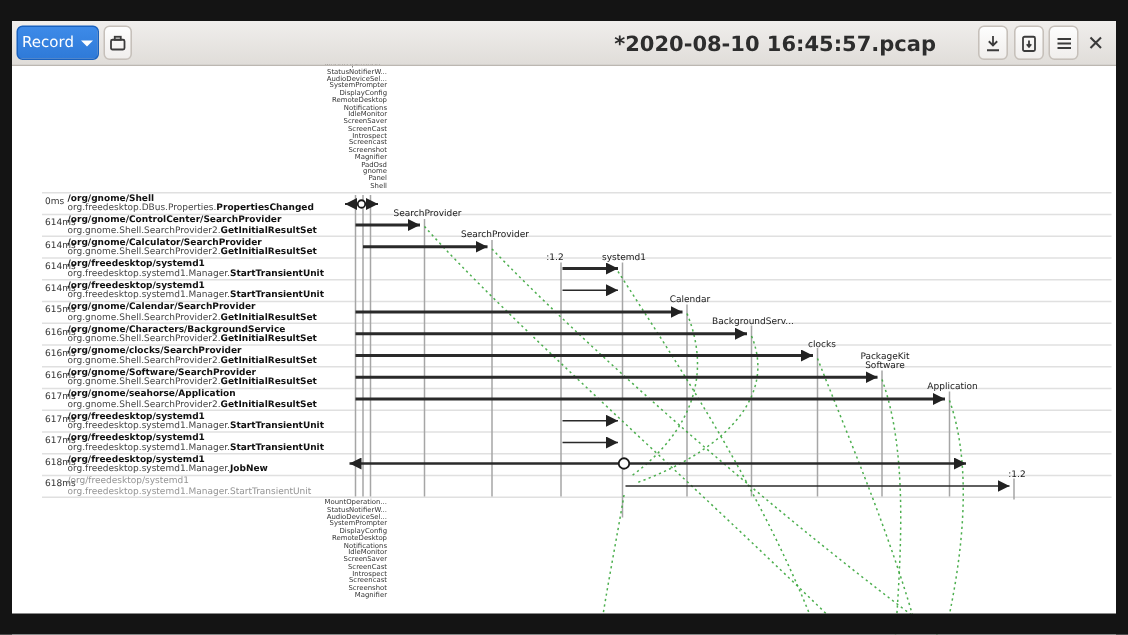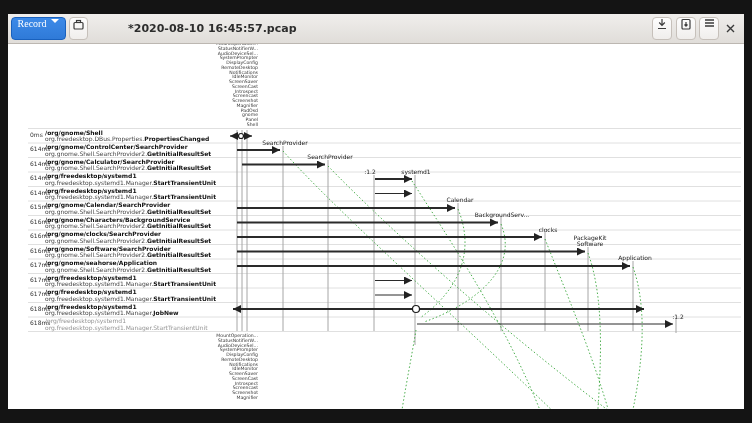--- a/index.html
+++ b/index.html
@@ -15,28 +15,28 @@
   #frame-left{left:0;top:0;width:8px;height:423px;}
   #frame-right{left:744px;top:0;width:8px;height:423px;}
 
   
   .titlebar{
     position:absolute;left:8px;top:14px;width:736px;height:30px;
     background:linear-gradient(#f0eeec,#e0ddd9);
     border-bottom:1px solid #bcb7b1;box-sizing:border-box;z-index:40;
   }
   .tb-title{
-    position:absolute;left:120px;right:120px;top:8px;text-align:left;
-    font-size:11px;font-weight:bold;color:#2d2d2d;white-space:nowrap;overflow:hidden;
+    position:absolute;left:120px;right:120px;top:8px;text-align:right;
+    font-size:14px;font-weight:bold;color:#2d2d2d;white-space:nowrap;overflow:hidden;
   }
   .tb-btn{
     position:absolute;top:3px;height:23px;box-sizing:border-box;
     border:1px solid #c6c0ba;border-radius:4px;
     background:linear-gradient(#fdfdfd,#f0eeec);
-    display:flex;justify-content:center;cursor:default;font-family:Liberation Serif, serif;
+    display:flex;align-items:center;justify-content:center;cursor:default;
   }
   #record-btn{
     left:3px;width:55px;
     background:linear-gradient(#3d8ae8,#2f7ad8);
     border-color:#1961be;color:#ffffff;
     font-size:10px;gap:5px;
   }
   #open-btn{left:61px;width:19px;}
   #export-btn{left:644px;width:20px;}
   #saveas-btn{left:668px;width:20px;}

